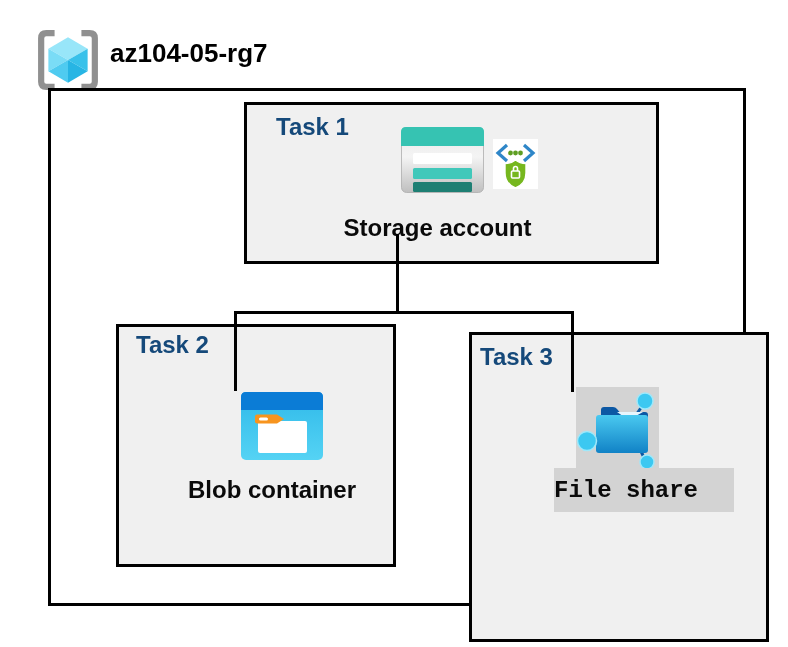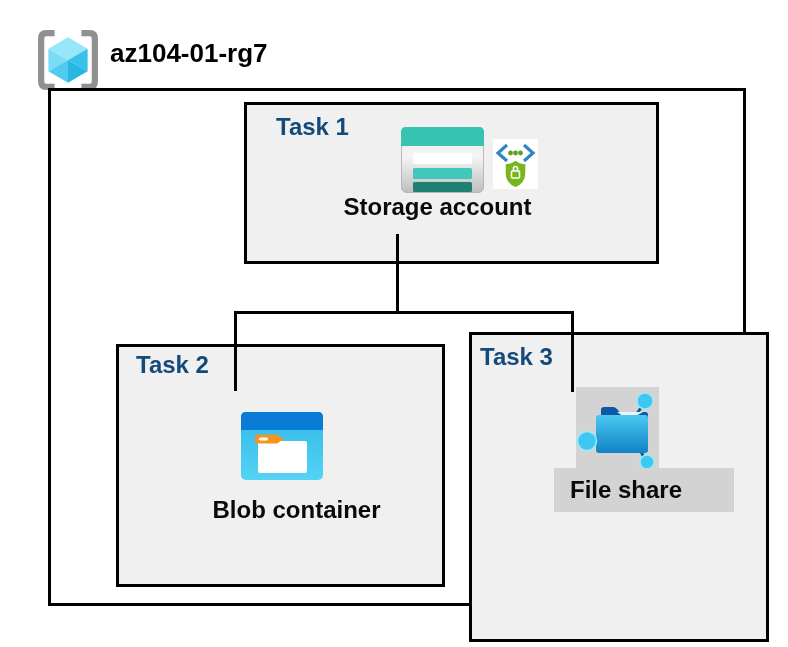--- a/index.html
+++ b/index.html
@@ -14,60 +14,60 @@
   .canvas{position:relative;width:788px;height:647px;background:#fff;overflow:hidden;}
 
   
   .rg-header-icon{position:absolute;left:36px;top:28px;width:64px;height:64px;}
   .rg-title{position:absolute;left:110px;top:38px;font-size:26px;font-weight:bold;color:#000;letter-spacing:0;}
 
   
   .outer-box{position:absolute;left:48px;top:88px;width:698px;height:518px;border:3px solid var(--border);background:#fff;}
   .task-box{position:absolute;background:var(--task-fill);border:3px solid var(--border);margin-left:46px;}
   .task1{left:198px;top:102px;width:415px;height:162px;}
-  .task2{left:70px;top:344px;width:329px;height:243px;}
+  .task2{left:70px;top:324px;width:280px;height:243px;}
   .task3{left:423px;top:332px;width:300px;height:310px;}
   .task-label{position:absolute;font-size:24px;font-weight:bold;color:var(--task-label);}
   .resource-label{position:absolute;left:0;width:100%;text-align:center;font-size:24px;font-weight:bold;color:#0a0a0a;}
 
   
   .conn{position:absolute;background:#000;z-index:6;}
   .conn-v1{left:396px;top:234px;width:3px;height:80px;}
   .conn-h1{left:234px;top:311px;width:340px;height:3px;}
   .conn-v2{left:234px;top:311px;width:3px;height:80px;}
   .conn-v3{left:571px;top:311px;width:3px;height:81px;}
 
   
   .storage-icon{position:absolute;left:154px;top:22px;width:83px;height:66px;}
   .sas-icon{position:absolute;left:246px;top:34px;width:45px;height:50px;background:#fff;}
   .blob-icon{position:absolute;left:122px;top:65px;width:82px;height:68px;}
   .fileshare-wrap{position:absolute;left:104px;top:52px;width:83px;height:83px;background:var(--file-share-gray);}
-  .fileshare-label-bg{position:absolute;left:82px;top:133px;width:180px;height:44px;background:var(--file-share-gray);display:flex;align-items:center;}
+  .fileshare-label-bg{position:absolute;left:82px;top:133px;width:180px;height:44px;background:var(--file-share-gray);display:flex;align-items:center;font-family:Liberation Mono, monospace;}
   .fileshare-label-bg .resource-label{position:static;width:100%;text-align:center;transform:translateX(-18px);}
-  .t1-resource{top:88px;transform:translateX(-14px);}
+  .t1-resource{top:109px;transform:translateX(-14px);}
   .t2-resource{top:149px;transform:translateX(16px);}
   .t1-label{left:29px;top:8px;}
   .t2-label{left:17px;top:4px;}
   .t3-label{left:8px;top:8px;}
 </style>
 </head>
 <body>
 
 <div class="canvas">
 
   <svg class="rg-header-icon" viewBox="0 0 62 62">
     <path d="M 18 5 L 10 5 Q 5 5 5 10 L 5 52 Q 5 57 10 57 L 18 57" fill="none" stroke="#909090" stroke-width="6" stroke-linejoin="round"></path>
     <path d="M 44 5 L 52 5 Q 57 5 57 10 L 57 52 Q 57 57 52 57 L 44 57" fill="none" stroke="#909090" stroke-width="6" stroke-linejoin="round"></path>
     <polygon points="31,9 50,20 31,31 12,20" fill="#98E6F9"></polygon>
     <polygon points="12,20 31,31 12,42" fill="#7ADCF6"></polygon>
     <polygon points="12,42 31,31 31,53" fill="#4FCBF0"></polygon>
     <polygon points="50,20 31,31 50,42" fill="#38C1EA"></polygon>
     <polygon points="50,42 31,31 31,53" fill="#27B5E4"></polygon>
   </svg>
-  <div class="rg-title">az104-01-rg7</div>
+  <div class="rg-title">az104-05-rg7</div>
 
   <div class="outer-box"></div>
 
   <div class="conn conn-v1"></div>
   <div class="conn conn-h1"></div>
   <div class="conn conn-v2"></div>
   <div class="conn conn-v3"></div>
 
   <div class="task-box task1">
     <div class="task-label t1-label">Task 1</div>

